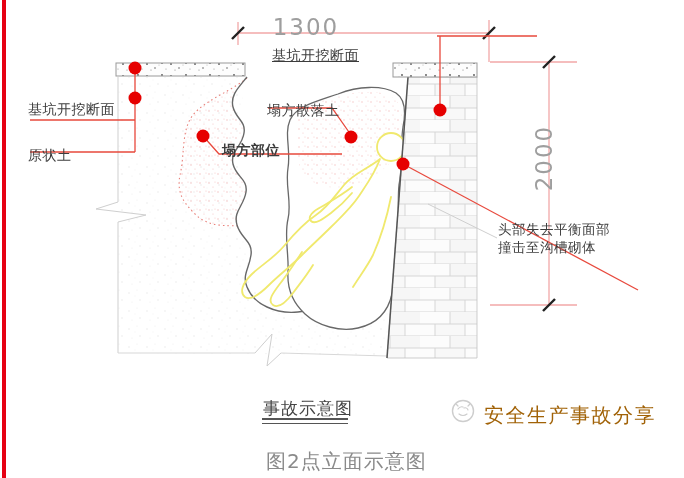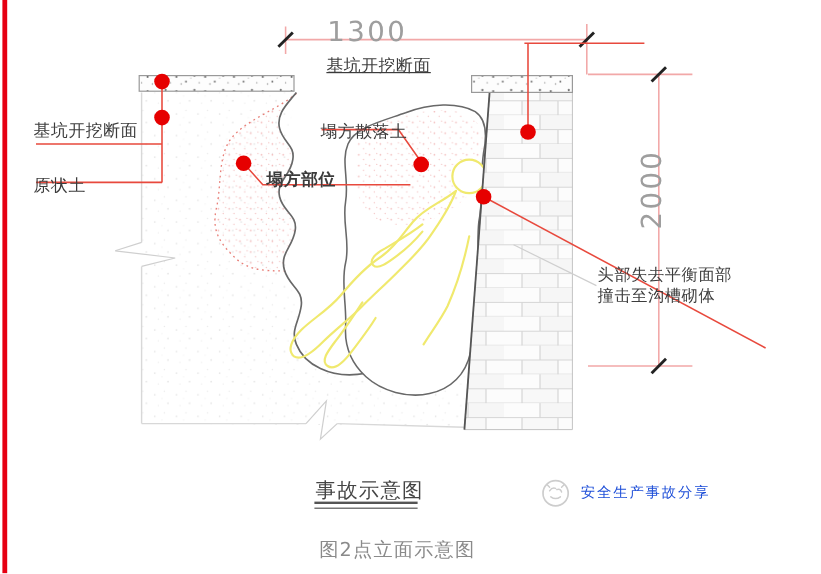--- a/index.html
+++ b/index.html
@@ -7,22 +7,22 @@
           font-family:"DejaVu Sans",sans-serif;}
   .accent{position:absolute;left:2px;top:0;width:4px;height:478px;background:#e60012;}
   .svgwrap{position:absolute;left:0;top:0;}
   .lbl{position:absolute;color:#3c3c3c;font-size:14px;line-height:17px;white-space:nowrap;
        letter-spacing:0.5px;}
   .dim{position:absolute;color:#9e9e9e;font-size:23px;letter-spacing:2px;white-space:nowrap;
        text-align:center;}
   .dim.vert{transform:rotate(-90deg);transform-origin:center center;}
   .title{position:absolute;left:263px;top:397px;font-size:17px;color:#444;letter-spacing:1px;}
   .uline{position:absolute;background:#555;}
-  .caption{position:absolute;left:266px;top:448px;font-size:16px;color:#8a8a8a;letter-spacing:1px;}
-  .wm-text{position:absolute;left:484px;top:402px;font-size:12px;color:#1d4ed8;
+  .caption{position:absolute;left:266px;top:448px;font-size:20px;color:#8a8a8a;letter-spacing:1px;}
+  .wm-text{position:absolute;left:484px;top:402px;font-size:20px;color:#a16207;
            letter-spacing:1.5px;text-shadow:1px 1px 0 #ffffff;}
   .wm-logo{position:absolute;left:449px;top:397px;width:28px;height:28px;}
 </style>
 </head>
 <body>
 
 <div class="canvas">
 
   <div class="accent"></div>
 

